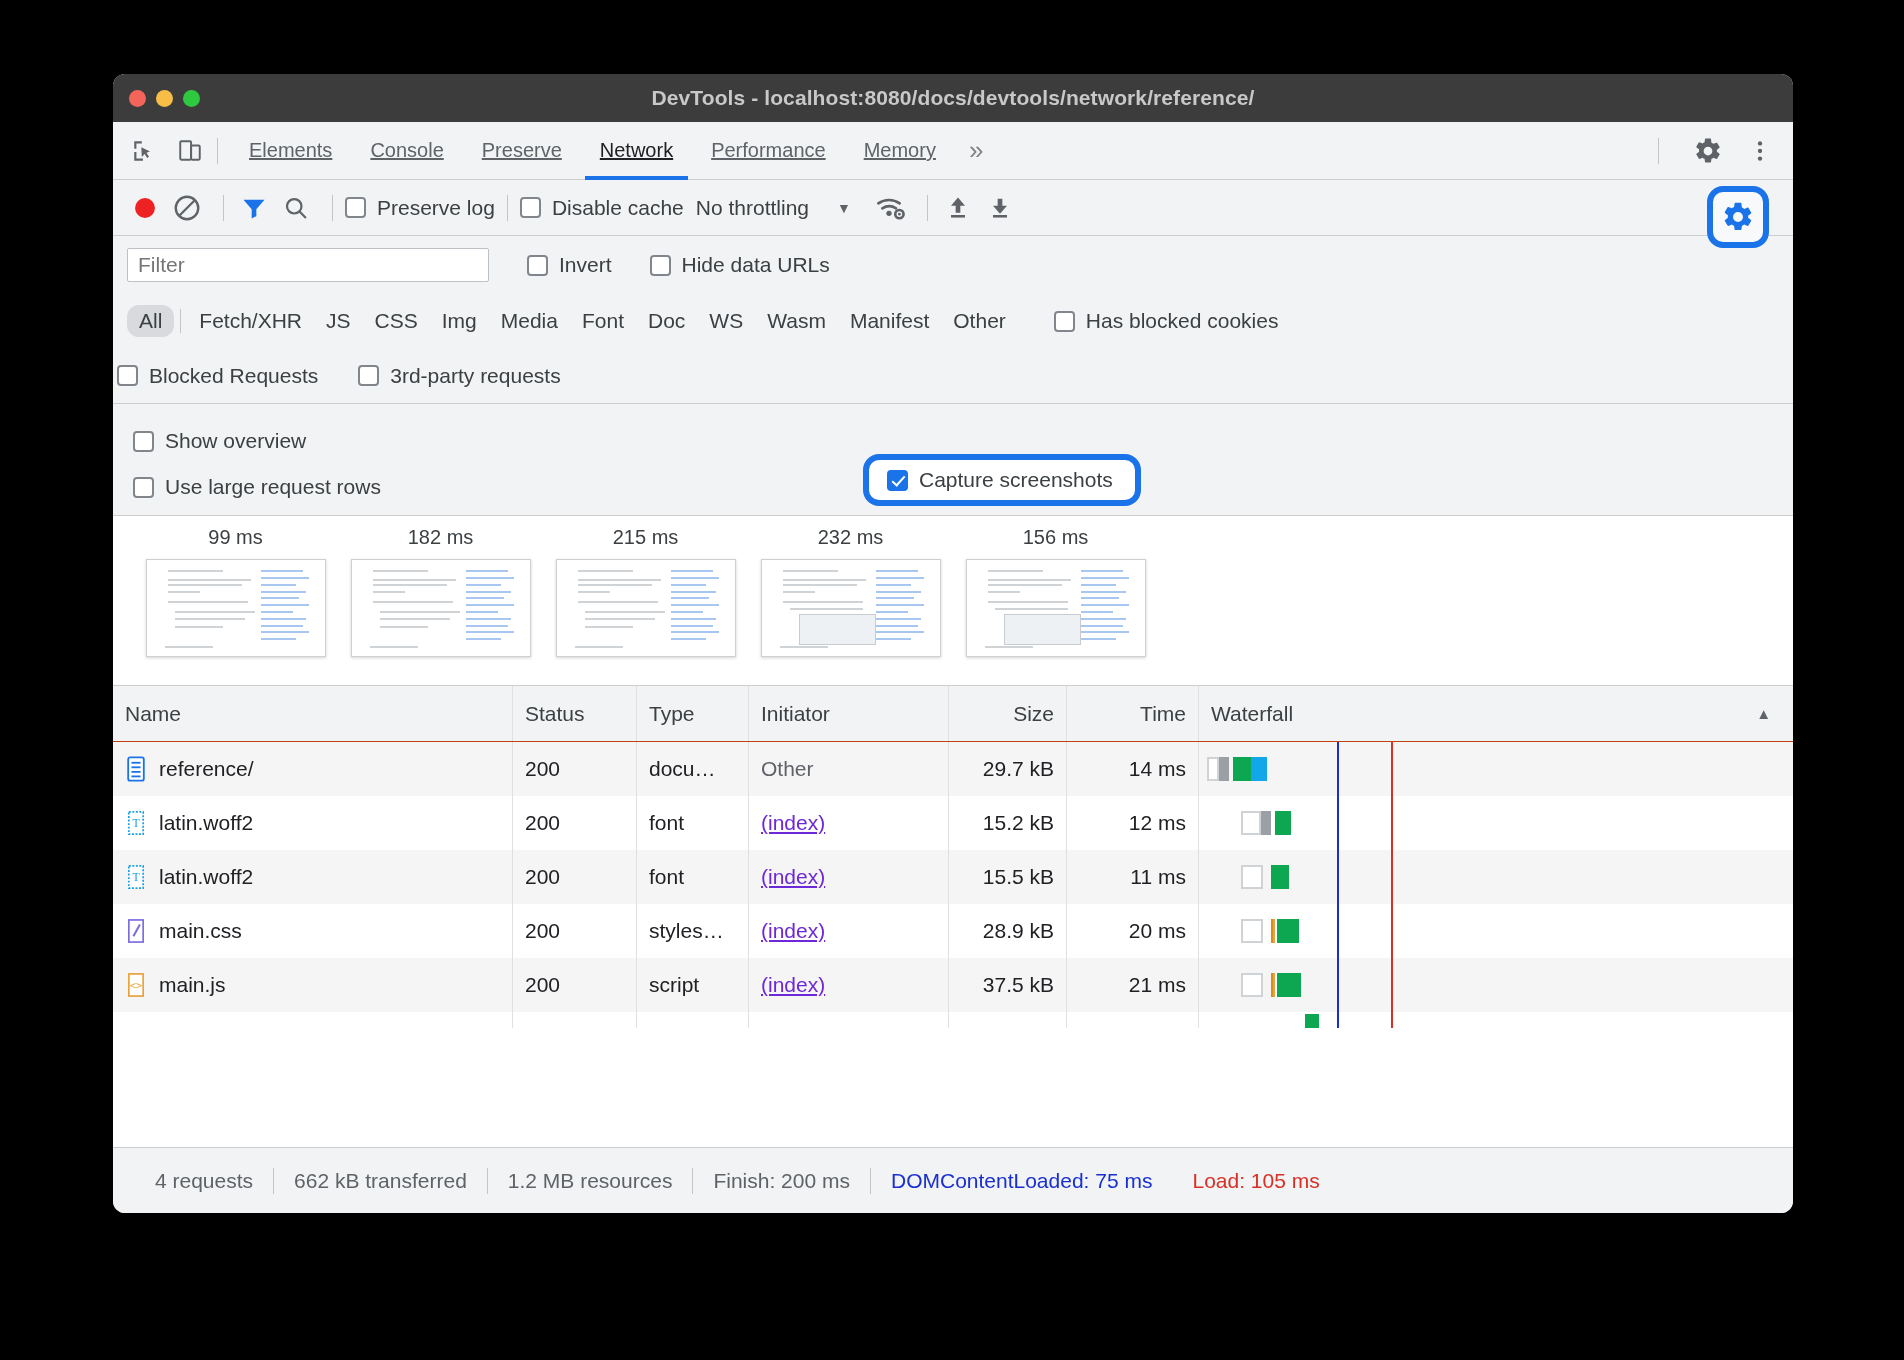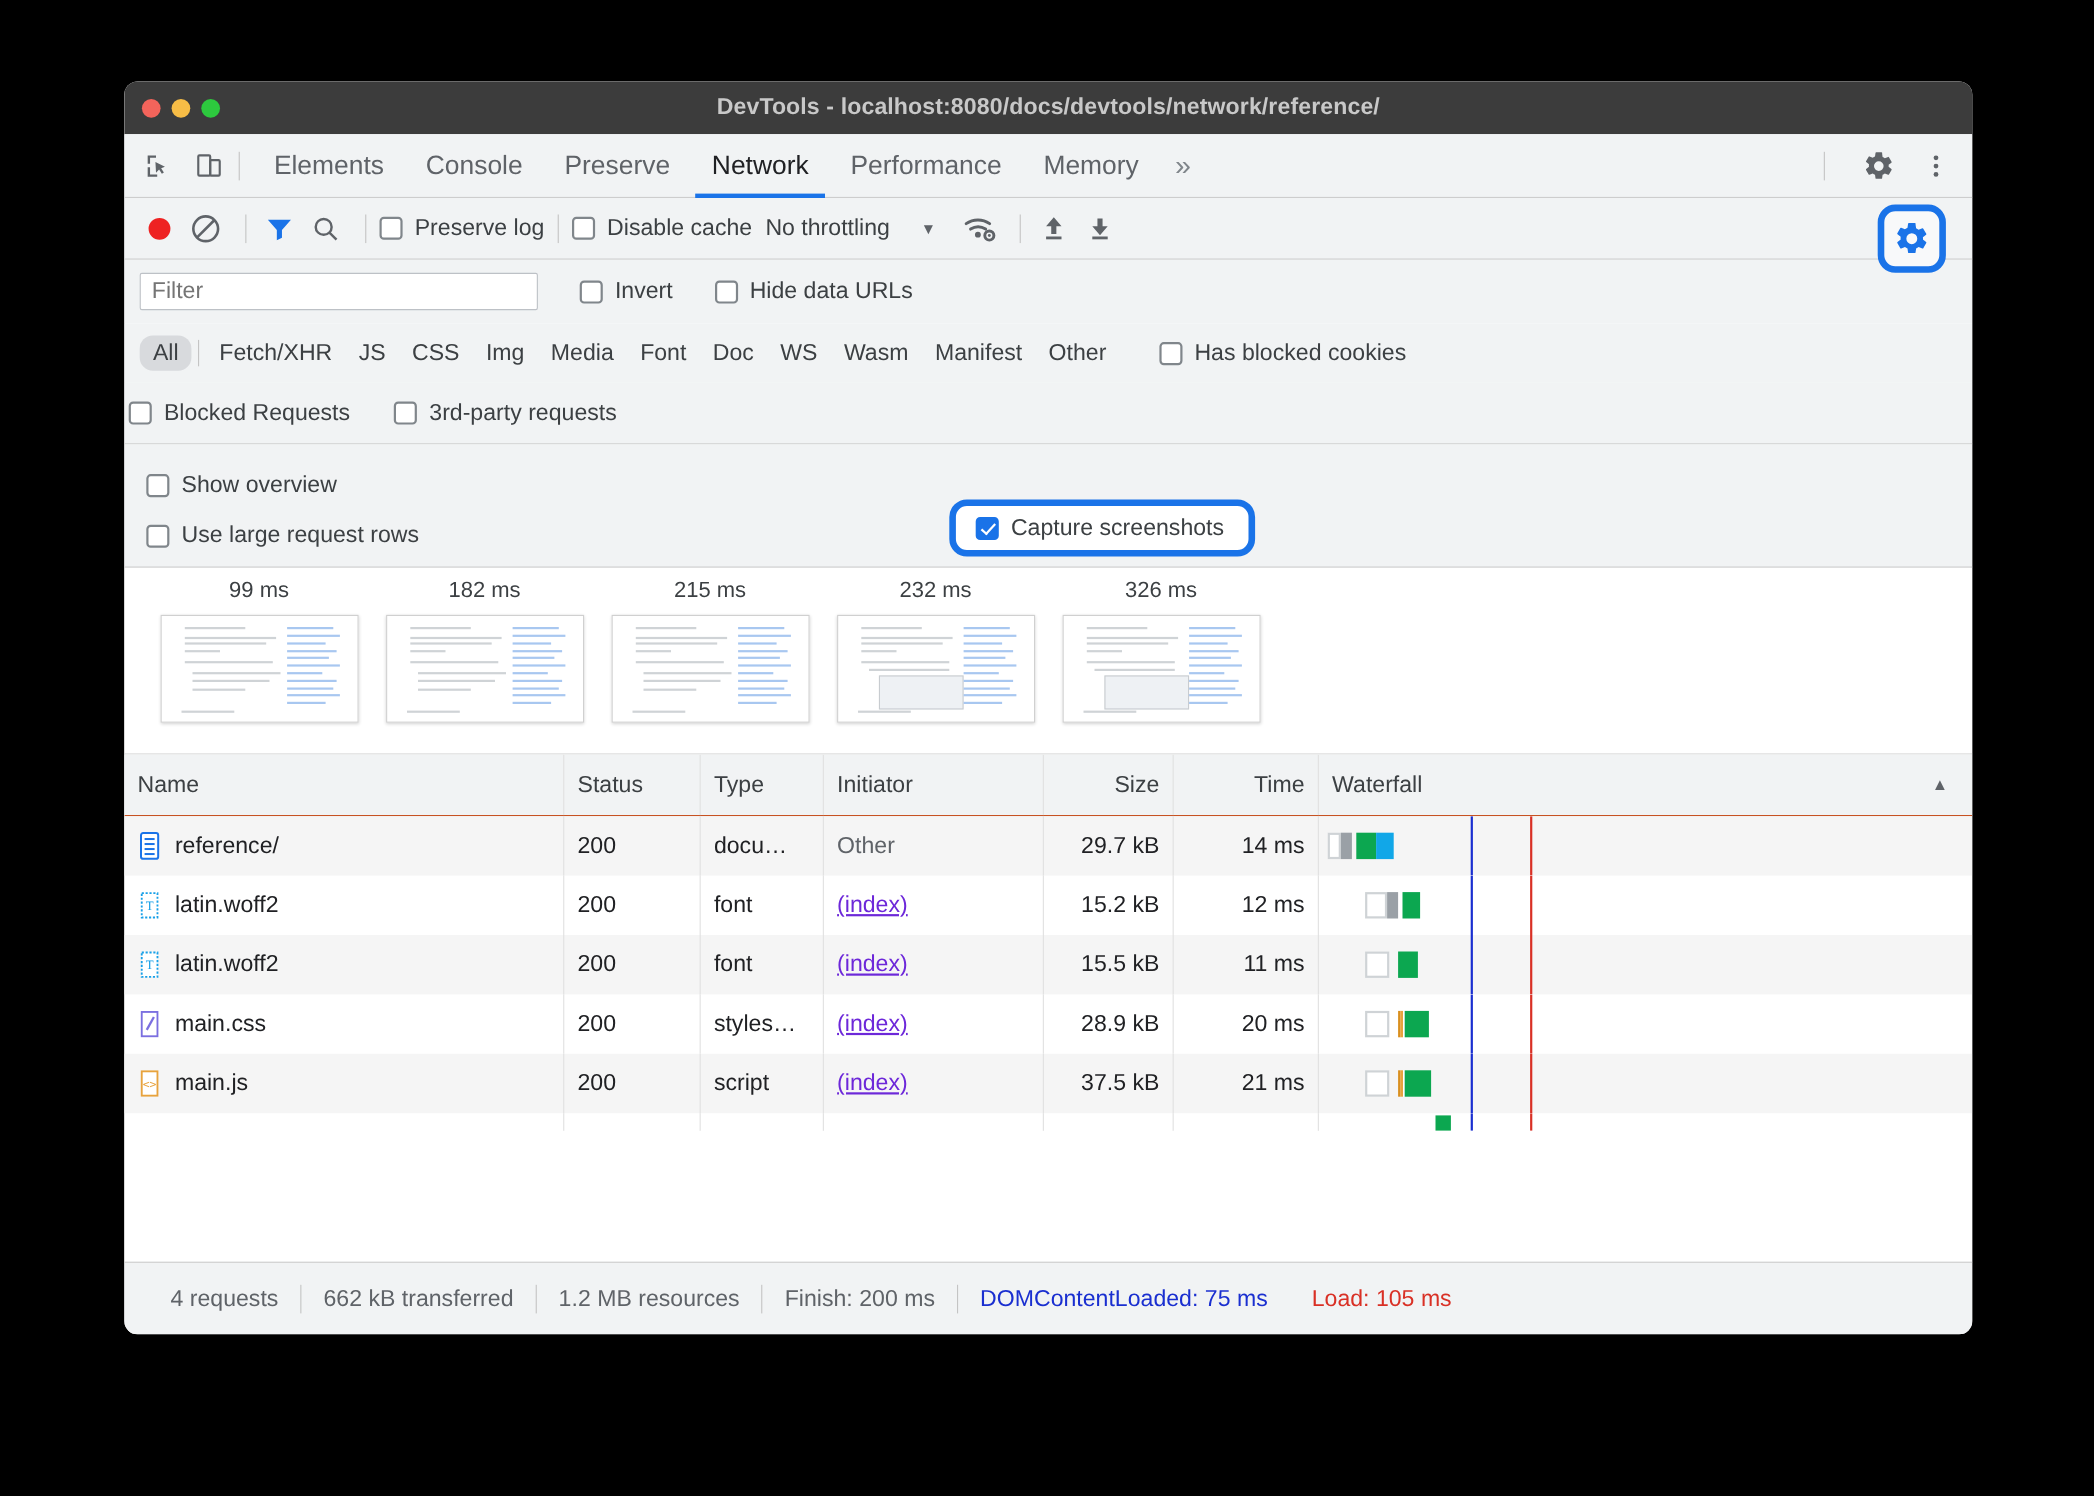--- a/index.html
+++ b/index.html
@@ -44,24 +44,24 @@
   #tabstrip {
     height: 58px; flex: 0 0 58px;
     background: #f1f3f4;
     display: flex; align-items: center;
     border-bottom: 1px solid #cdcdcd;
     position: relative;
   }
   .tb-icon { width: 30px; height: 30px; margin-left: 16px; display: flex; align-items: center; justify-content: center; }
   .vsep { width: 1px; height: 26px; background: #c4c4c4; margin: 0 12px; }
   .tab {
-    font-size: 24px; color: #5f6368;
+    font-size: 20px; color: #5f6368;
     padding: 0 19px; height: 58px;
     display: flex; align-items: center;
-    position: relative; white-space: nowrap;
+    position: relative; white-space: nowrap; text-decoration: underline;
   }
   .tab.active { color: #202124; }
   .tab.active::after {
     content: ""; position: absolute; left: 4px; right: 4px; bottom: 0;
     height: 4px; background: #1a73e8;
   }
   #tabstrip-right { margin-left: auto; display: flex; align-items: center; gap: 6px; padding-right: 18px; }
   .chev { color: #80868b; font-size: 26px; padding: 0 14px; }
 
   
@@ -502,21 +502,21 @@
           <div class="lnb" style="left:66%;top:54%;width:20%"></div>
           <div class="lnb" style="left:66%;top:62%;width:28%"></div>
           <div class="lnb" style="left:66%;top:70%;width:26%"></div>
           <div class="lnb" style="left:66%;top:78%;width:30%"></div>
           <div class="lnb" style="left:66%;top:86%;width:22%"></div>
           <div class="ln" style="left:6%;top:95%;width:30%"></div>
         </div>
       </div>
     </div>
     <div class="frame">
-      <div class="frame-time">326 ms</div>
+      <div class="frame-time">156 ms</div>
       <div class="thumb">
         <div class="pg">
           <div class="ln" style="left:8%;top:6%;width:34%"></div>
           <div class="ln" style="left:8%;top:16%;width:52%"></div>
           <div class="ln" style="left:8%;top:22%;width:46%"></div>
           <div class="ln" style="left:8%;top:30%;width:20%"></div>
           <div class="ln" style="left:8%;top:42%;width:50%"></div>
           <div class="ln" style="left:12%;top:50%;width:46%"></div>
           <div class="tblbox" style="left:18%;top:58%;width:48%;height:36%"></div>
           <div class="lnb" style="left:66%;top:6%;width:26%"></div>

